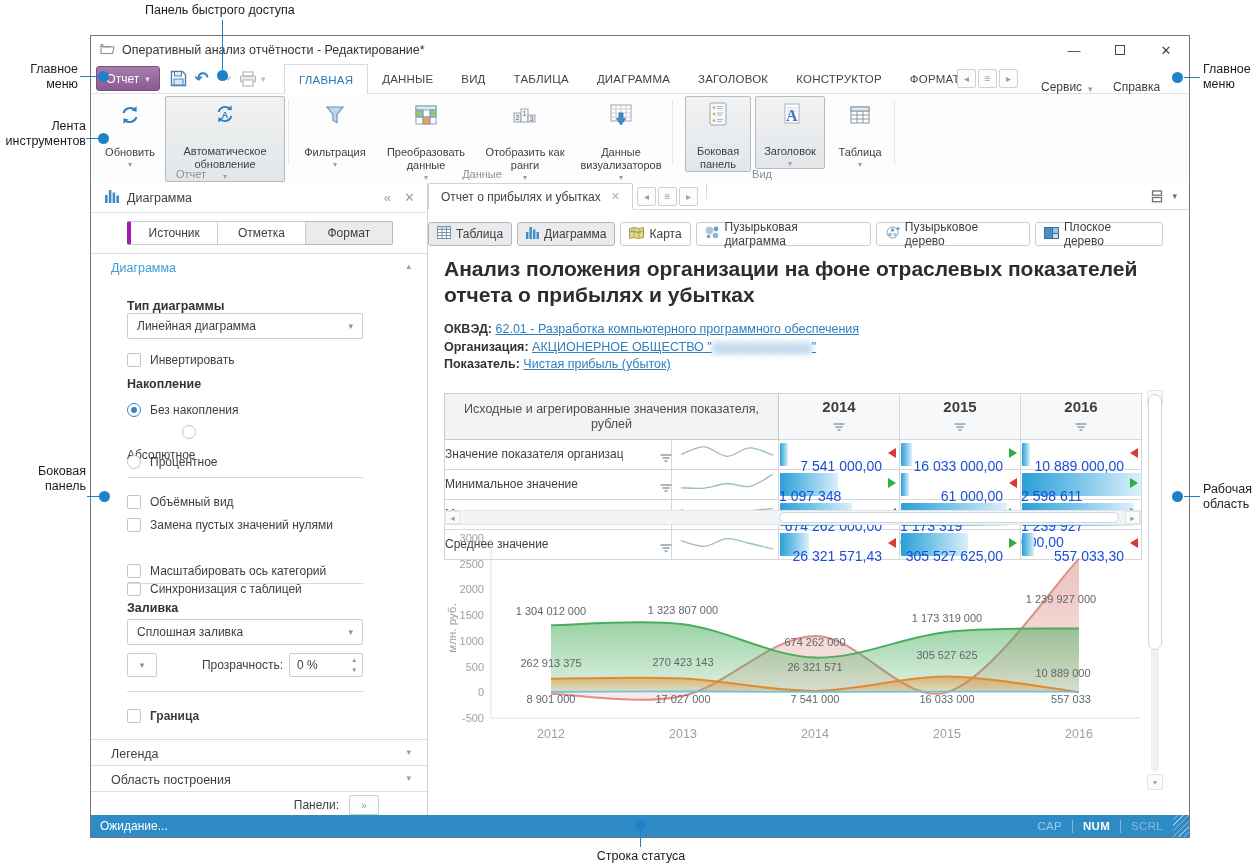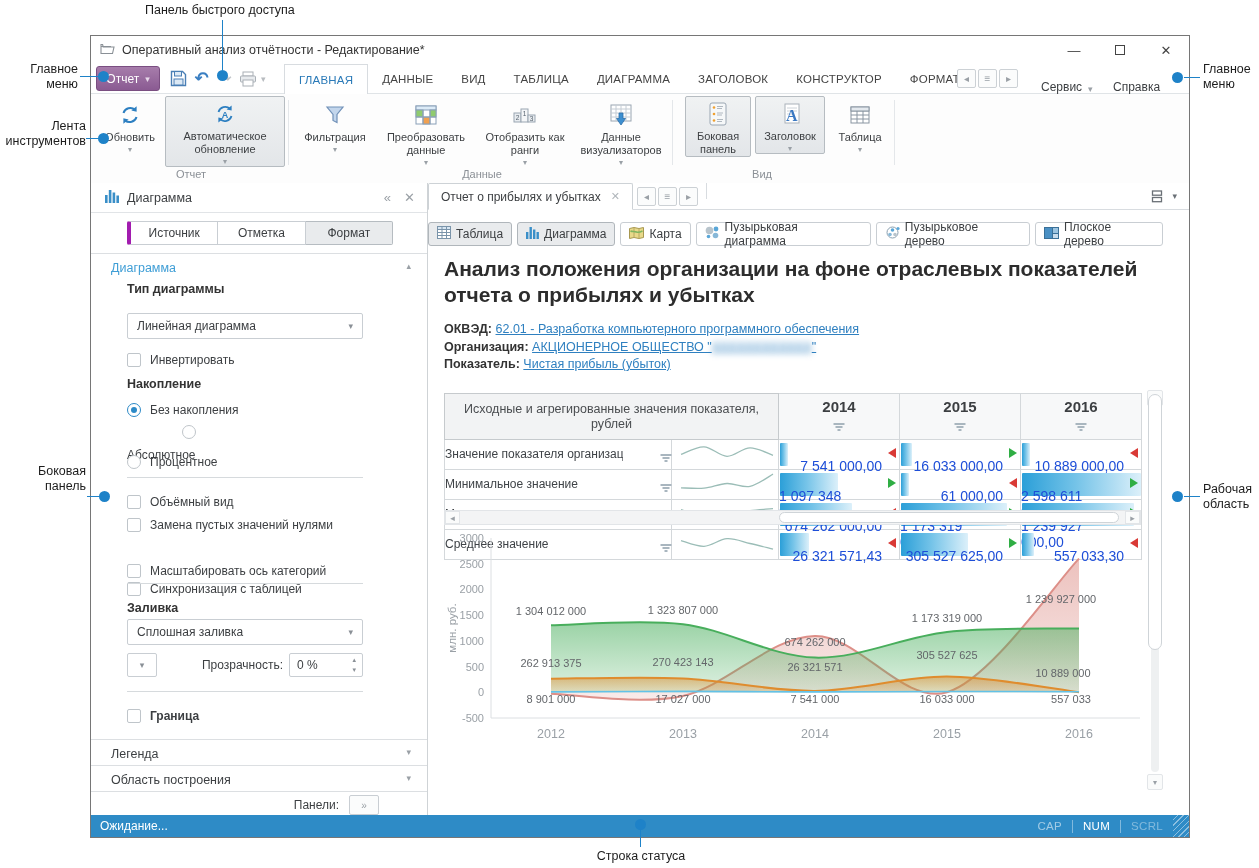--- a/index.html
+++ b/index.html
@@ -36,21 +36,21 @@
 .menu-extra{position:absolute;top:0;height:30px;display:flex;align-items:flex-end;font-size:12px;color:#3c3f42;gap:6px}
 
 
 .ribbon{position:relative;height:89px;background:#fdfdfd}
 .rgroup{position:absolute;top:0;bottom:0}
 .rgroup .glabel{position:absolute;bottom:3px;left:0;right:0;text-align:center;font-size:11px;color:#8b9096}
 .gsep{position:absolute;top:6px;bottom:18px;width:1px;background:#e4e7ea}
 .rbtn{position:absolute;top:3px;display:flex;flex-direction:column;align-items:center;padding-top:3px;border:1px solid transparent;border-radius:2px}
 .rbtn.pressed{background:linear-gradient(#f0f2f3,#e3e6e9);border:1px solid #b6bcc1}
 .rbtn .ricon{height:28px;display:flex;align-items:center;justify-content:center}
-.rbtn .rlbl{font-size:11px;color:#3c3f42;text-align:center;line-height:13px;margin-top:2px}
+.rbtn .rlbl{font-size:11px;color:#3c3f42;text-align:center;line-height:13px;margin-top:17px}
 .rbtn .caret{font-size:8px;color:#9aa0a6;margin-top:1px}
 
 
 .main{position:relative;height:632px;display:flex}
 .sidebar{position:relative;width:337px;border-right:1px solid #cfd3d6;background:#fff;flex:none}
 .work{position:relative;flex:1;background:#fff}
 
 
 .sb-head{position:absolute;left:0;right:0;top:0;height:30px;border-bottom:1px solid #e1e4e7;display:flex;align-items:center;padding-left:14px;gap:8px}
 .sb-title{font-size:12.5px;color:#3c3f42}
@@ -131,21 +131,21 @@
 
 
 .chart{position:absolute;left:16px;top:345px;width:700px;height:222px}
 
 
 .statusbar{position:absolute;left:0;right:0;bottom:0;height:22px;background:#2e8bc6;color:#fff;display:flex;align-items:center;font-size:12px}
 .sb-text{padding-left:9px}
 .sb-right{margin-left:auto;display:flex;align-items:center;height:100%}
 .kbd{padding:0 10px;font-size:11.5px;letter-spacing:.3px}
 .kbd.dim{color:rgba(255,255,255,.55)}
-.kbd.on{font-weight:normal}
+.kbd.on{font-weight:bold}
 .kbd-sep{width:1px;height:13px;background:rgba(255,255,255,.4)}
 .grip{width:16px;height:100%;background:repeating-linear-gradient(135deg,transparent 0 3px,rgba(255,255,255,.45) 3px 4px)}
 </style>
 </head>
 <body>
 
 <div class="canvas">
 
   <div class="co" style="left:145px;top:3px">Панель быстрого доступа</div>
   <div class="co-line" style="left:222px;top:20px;width:1px;height:50px"></div>
@@ -382,21 +382,21 @@
             <div class="stab">Источник</div>
             <div class="stab">Отметка</div>
             <div class="stab active">Формат</div>
           </div>
 
         <div class="sb-sec blue" style="top:70px">
           <span>Диаграмма</span>
           <span class="scaret">▴</span>
         </div>
 
-        <div class="sb-bold" style="top:99px">Тип диаграммы</div>
+        <div class="sb-bold" style="top:116px">Тип диаграммы</div>
         <div class="sb-select" style="top:130px">
           <span>Линейная диаграмма</span>
           <span class="caret">▾</span>
         </div>
         <div class="opt-row" style="top:166px">
           <span class="cb"></span>
           <span>Инвертировать</span>
         </div>
         <div class="sb-bold" style="top:194px">Накопление</div>
         <div id="sb-radios">

